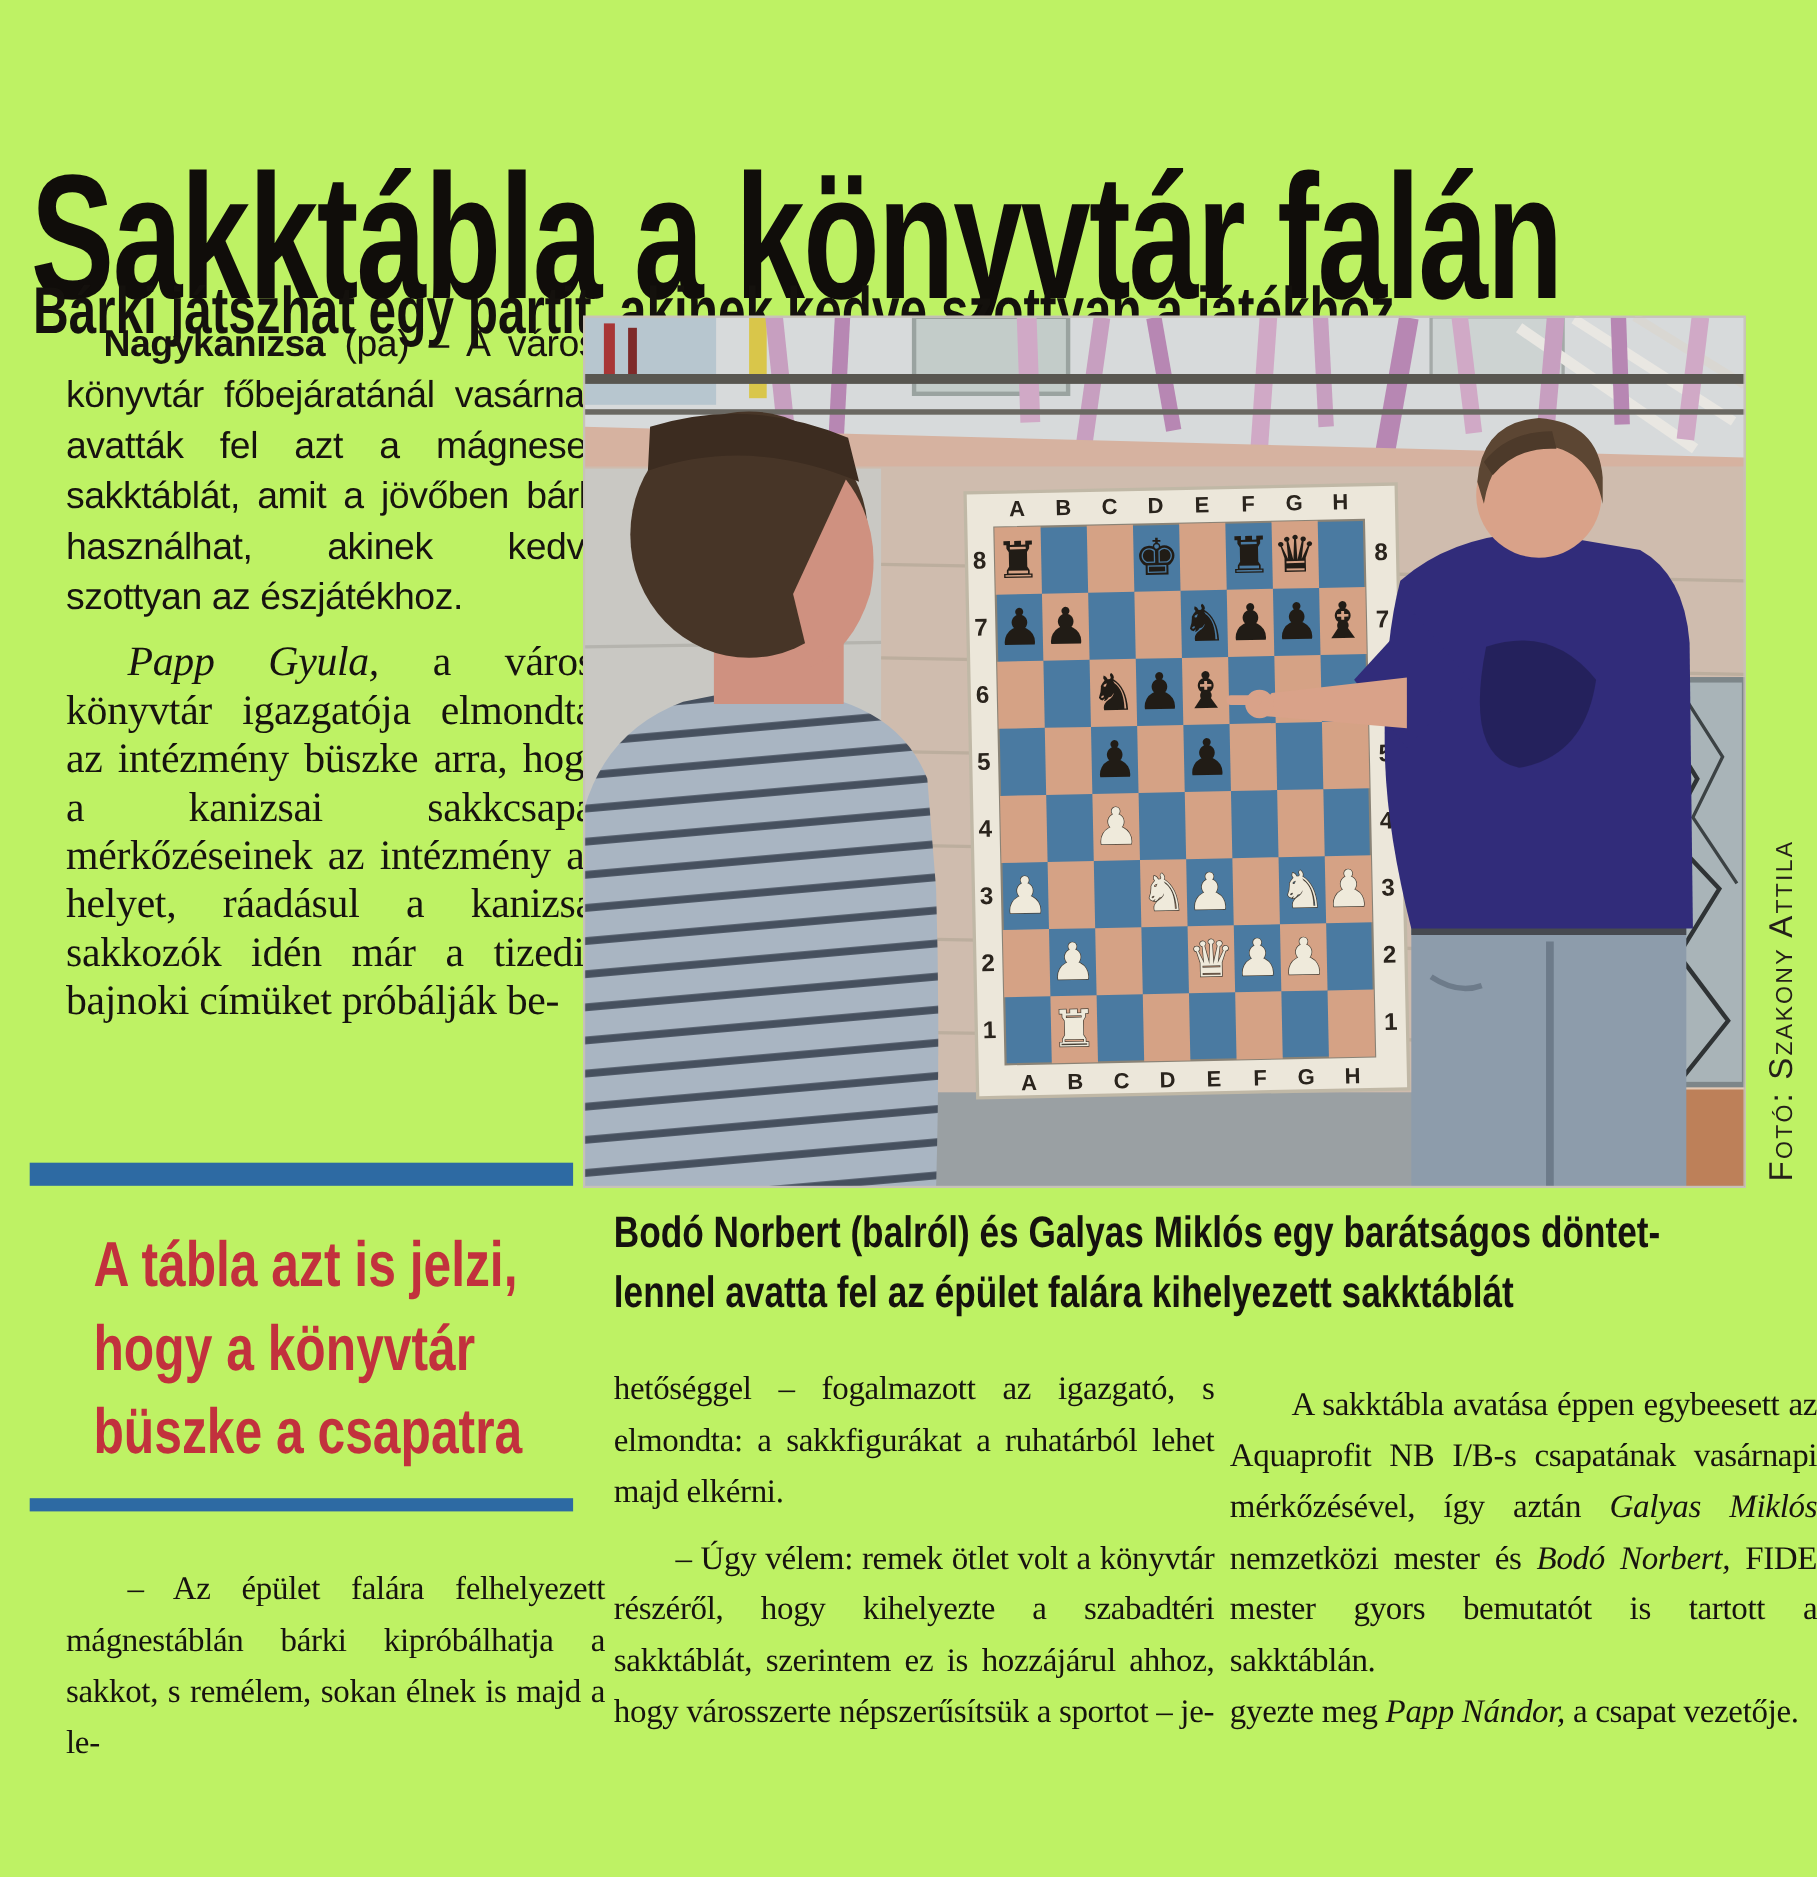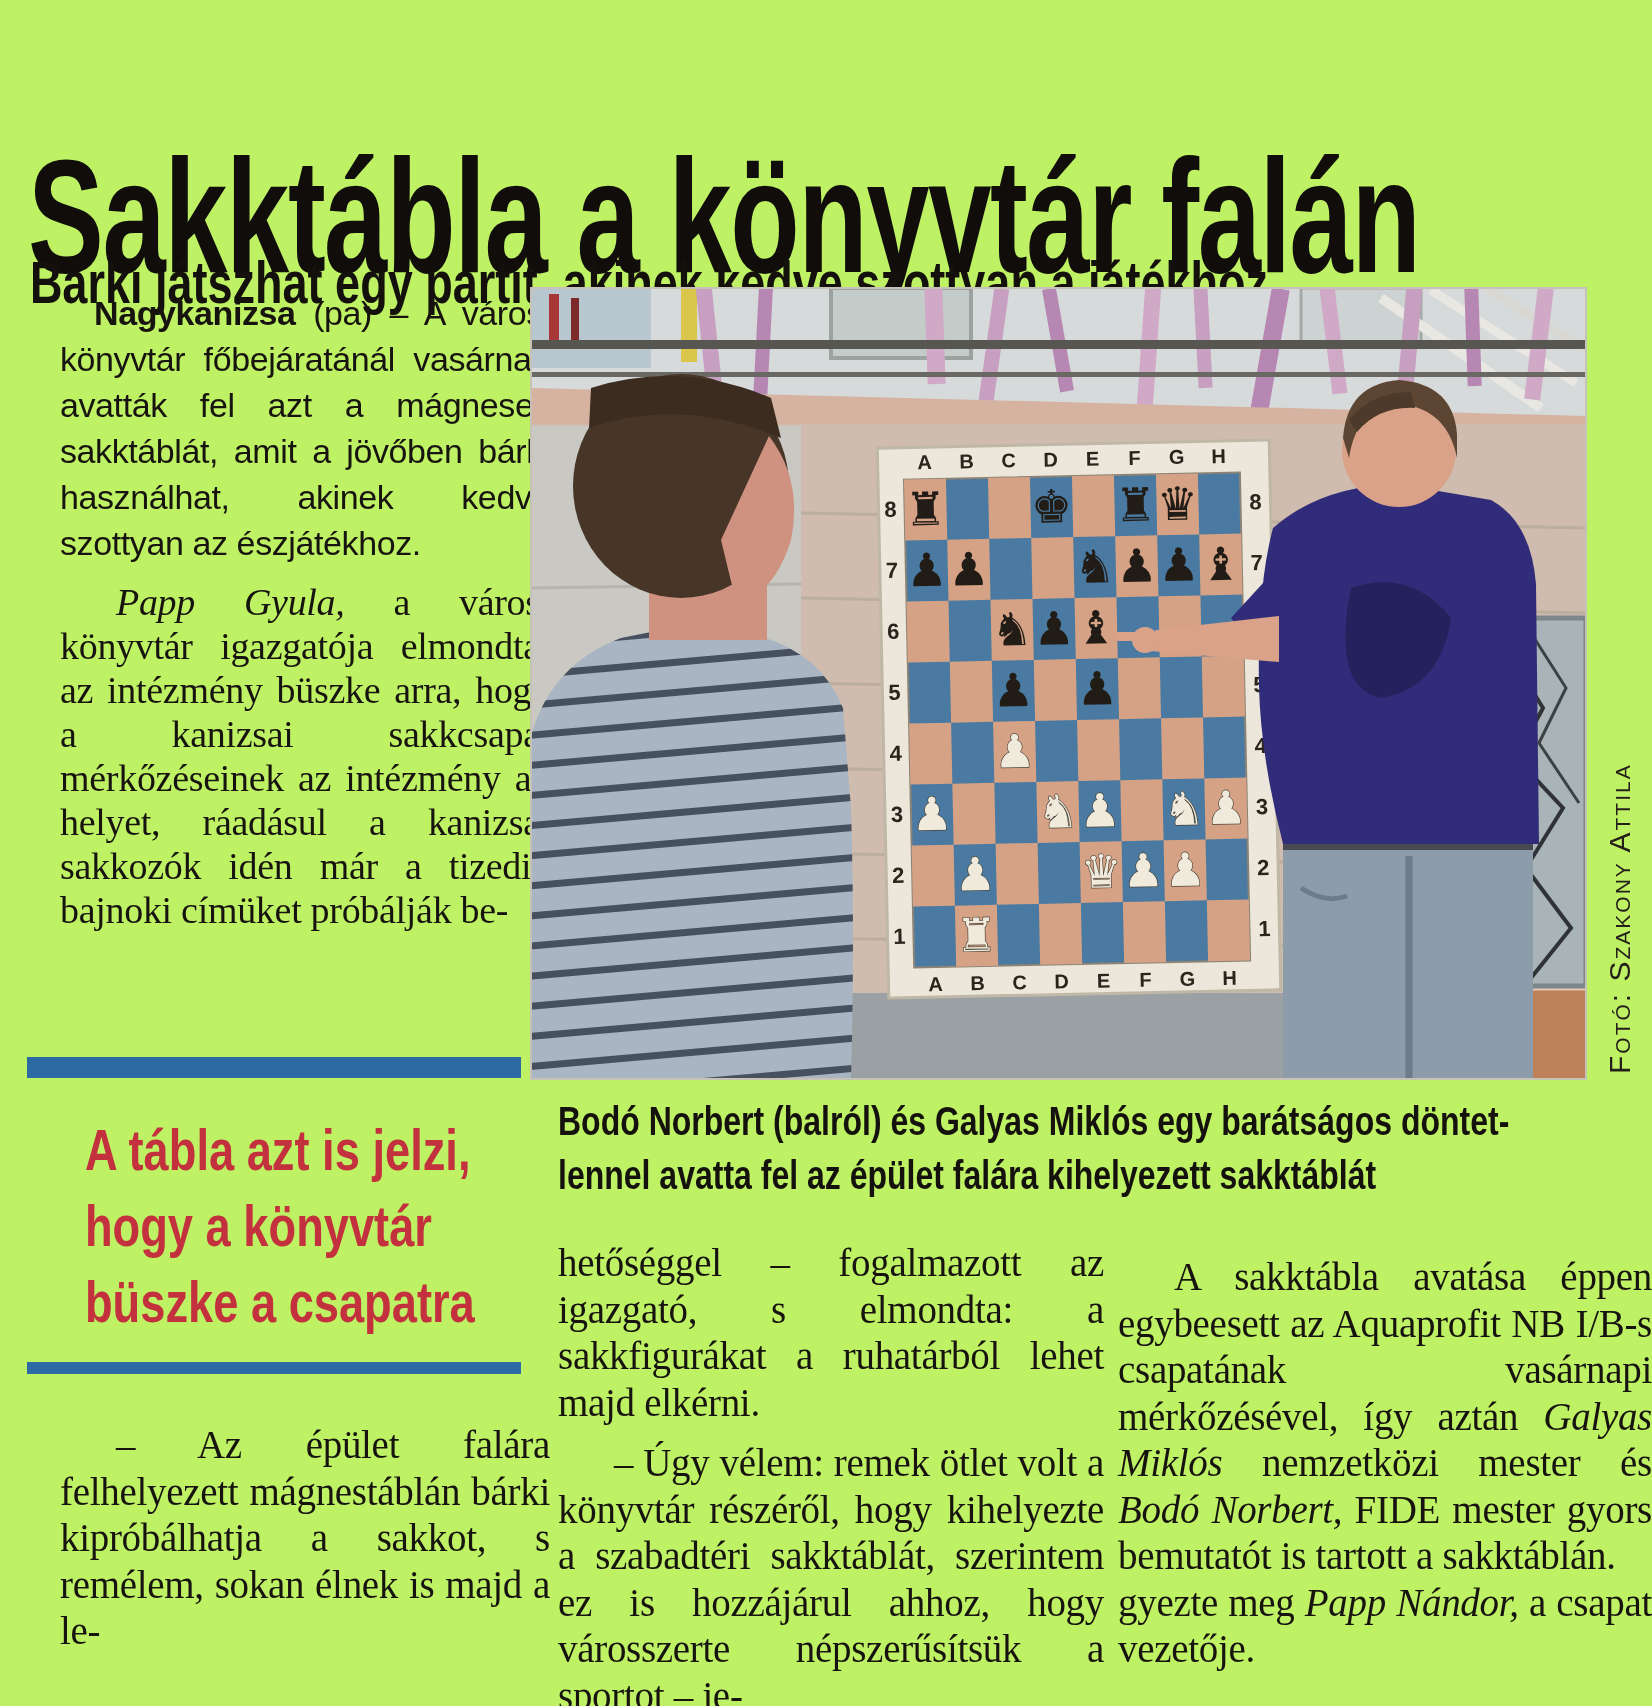--- a/index.html
+++ b/index.html
@@ -22,21 +22,21 @@
   .serifp.noindent{text-indent:0;margin-top:0;}
   .serifp i, .lead i{font-style:italic;}
   #bar-top{position:absolute;left:27px;top:1057px;width:494px;height:21px;}
   #bar-bottom{position:absolute;left:27px;top:1362px;width:494px;height:12px;}
   #pullquote{position:absolute;left:30px;top:1112px;white-space:nowrap;
     font-family:"Liberation Sans",sans-serif;font-weight:700;font-size:58px;line-height:76px;
     transform:scaleX(.78);}
   #col1b{left:60px;top:1408px;width:490px;}
   #col2{left:558px;top:1240px;width:546px;}
   #col3{left:1118px;top:1240px;width:534px;}
-  #col2 .serifp,#col3 .serifp,#col1b .serifp{font-size:39px;line-height:46.5px;}
+  #col2 .serifp,#col3 .serifp,#col1b .serifp{font-size:30px;line-height:46.5px;}
   #photo{position:absolute;left:530px;top:287px;width:1057px;height:793px;
          border:1px solid #c7c2b8;box-sizing:border-box;background:#cfc3b4;}
   #credit{position:absolute;left:1590px;top:287px;height:793px;width:60px;
     writing-mode:vertical-rl;transform:rotate(180deg);
     font-family:"Liberation Sans",sans-serif;font-variant:small-caps;
     font-size:30px;letter-spacing:2px;color:#241f19;
     display:flex;align-items:center;justify-content:flex-start;padding-top:6px;box-sizing:border-box;}
   #caption{position:absolute;left:558px;top:1094px;width:1300px;
     font-family:"Liberation Sans",sans-serif;font-weight:700;font-size:40px;line-height:54px;
     color:#15120e;transform:scaleX(.8);transform-origin:left top;}

